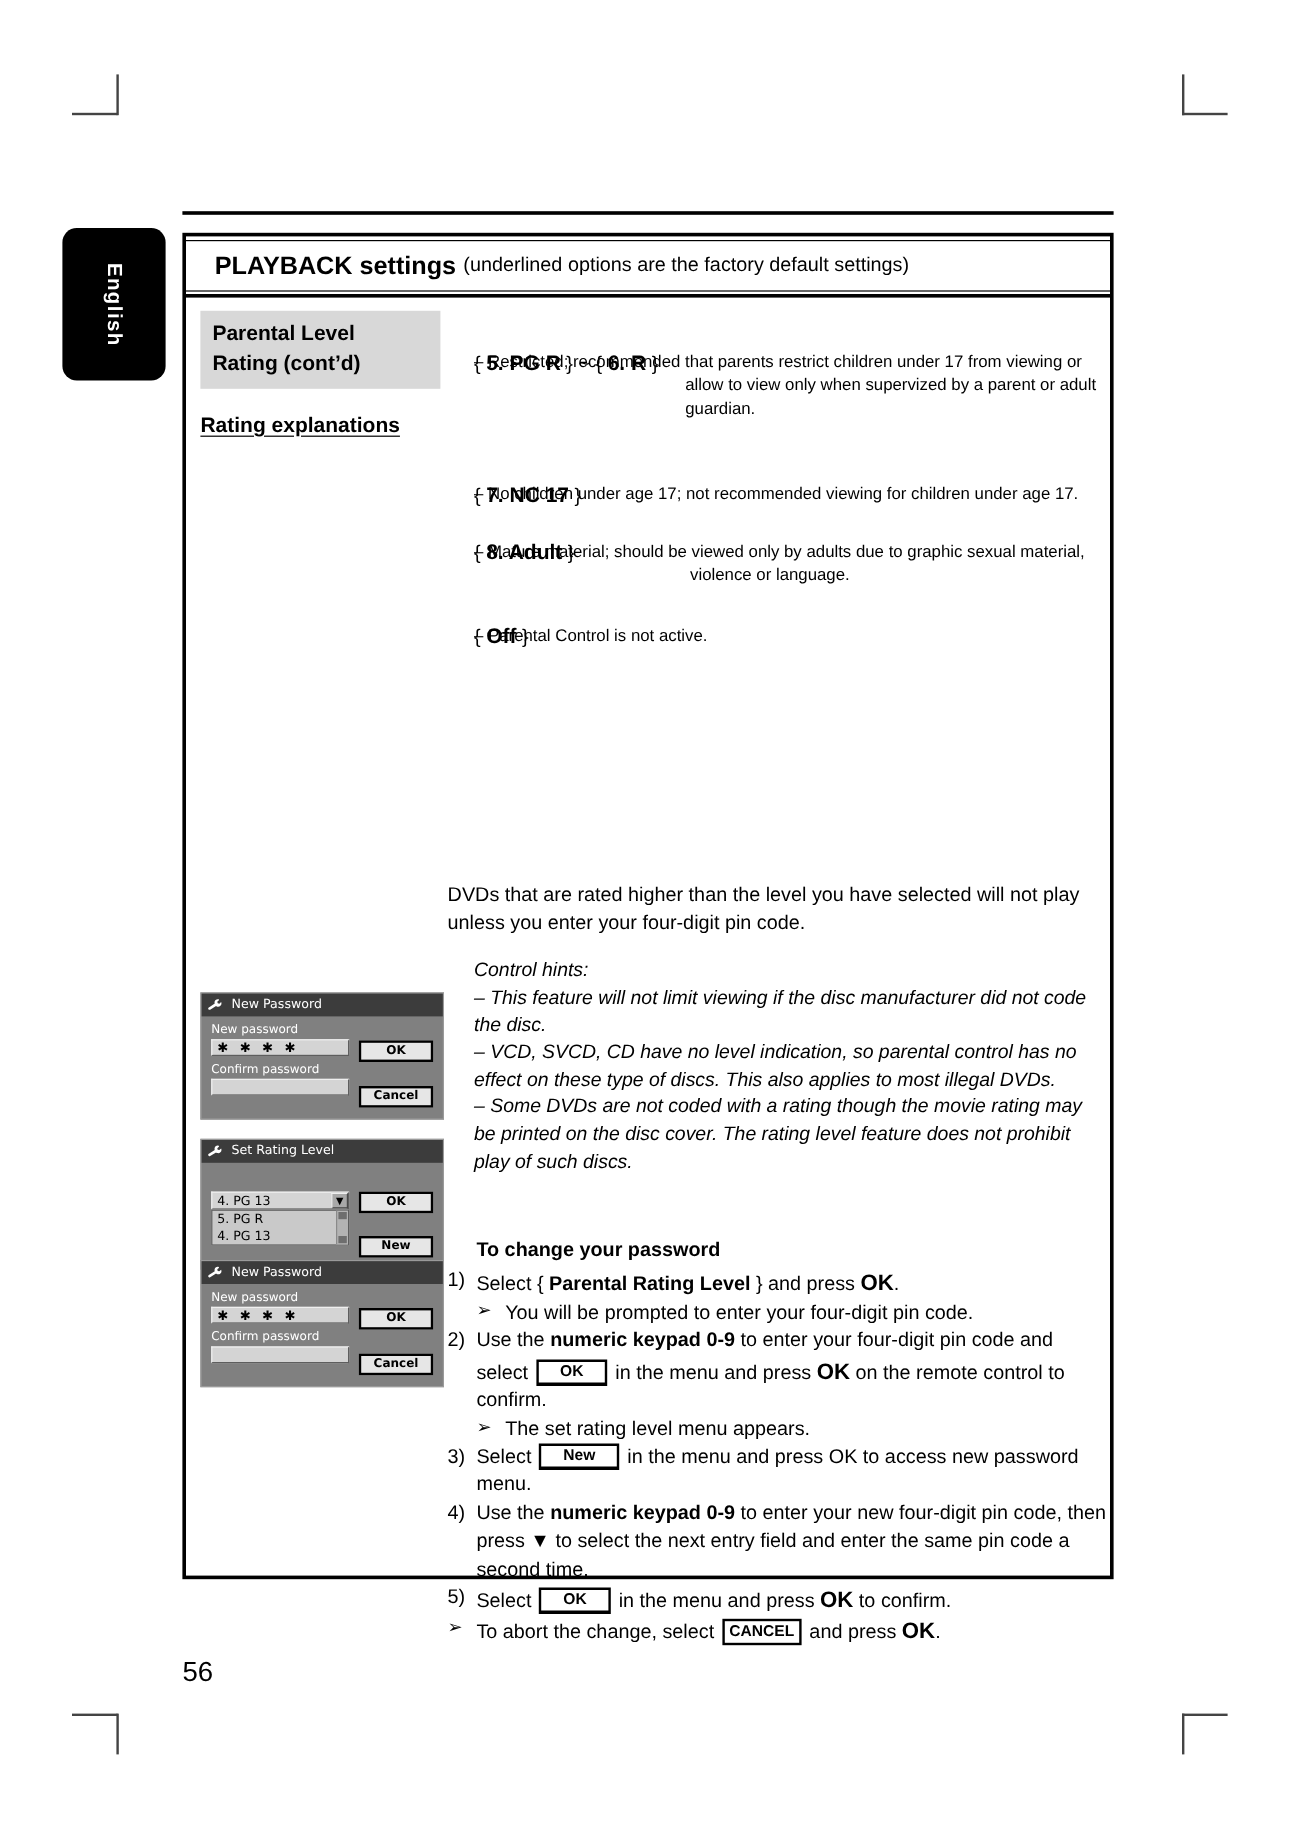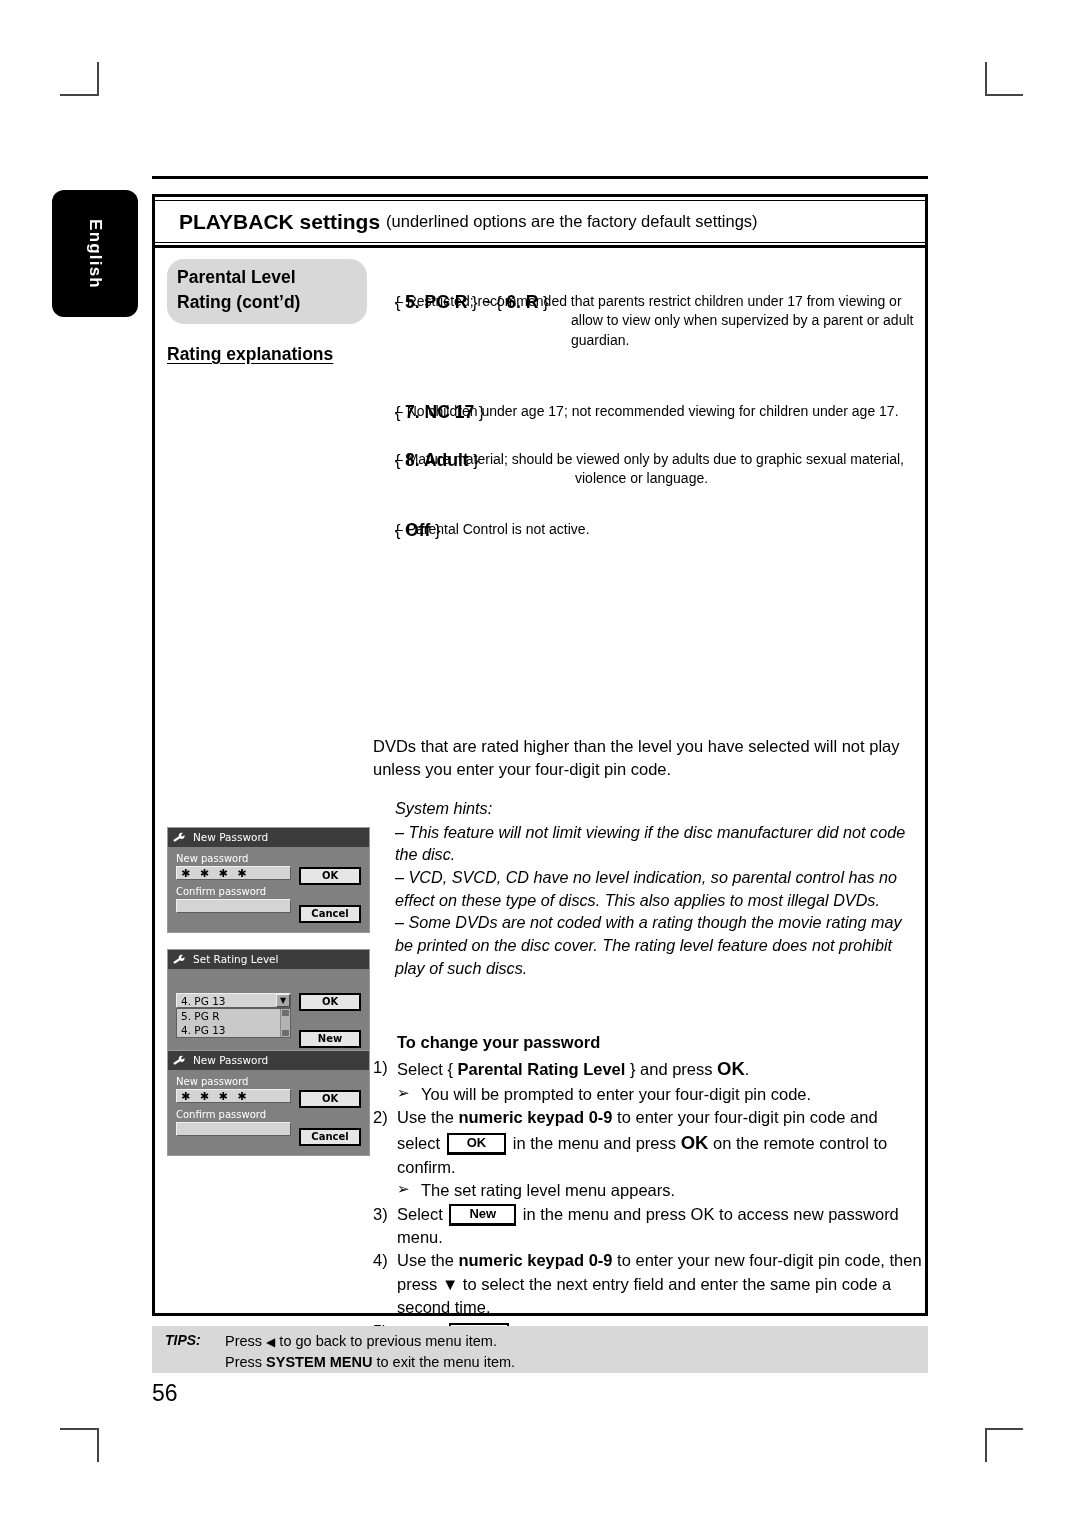--- a/index.html
+++ b/index.html
@@ -108,21 +108,20 @@
   #left-col {
     position: absolute;
     left: 12px; top: 62px;
     width: 210px;
   }
   #parental-box {
     background: #d8d8d8;
     padding: 6px 10px 8px 10px;
     box-sizing: border-box;
     width: 200px;
-    border-radius: 17px;
   }
   #parental-box .line {
     font-size: 17.5px;
     font-weight: bold;
     line-height: 1.45;
     white-space: nowrap;
   }
   #rating-explanations {
     margin-top: 20px;
     font-size: 17.5px;
@@ -446,21 +445,21 @@
           <span>{ </span><b>Off</b><span> }</span>
         </div>
         <div class="rating-desc" style="padding-left:180px; text-indent:-180px;">– Parental Control is not active.</div>
       </div>
 
     </div>
 
     <div id="dvd-note">DVDs that are rated higher than the level you have selected will not play unless you enter your four-digit pin code.</div>
 
     <div id="hints">
-      <p class="hint-title">System hints:</p>
+      <p class="hint-title">Control hints:</p>
       <p>– This feature will not limit viewing if the disc manufacturer did not code the disc.</p>
       <p>– VCD, SVCD, CD have no level indication, so parental control has no effect on these type of discs. This also applies to most illegal DVDs.</p>
       <p>– Some DVDs are not coded with a rating though the movie rating may be printed on the disc cover. The rating level feature does not prohibit play of such discs.</p>
     </div>
 
     <div id="steps">
       <div class="steps-title">To change your password</div>
 
       <div class="step">
         <span class="num">1)</span>
@@ -580,27 +579,16 @@
           <div style="height:14px;"></div>
           <div class="mock-btn">OK</div>
           <div class="btn-gap"></div>
           <div class="mock-btn">Cancel</div>
         </div>
       </div>
     </div>
 
   </div>
 
-  <div id="tips-box">
-    <div class="tips-label">TIPS:</div>
-    <div class="tips-lines">
-      <div>
-        <span>Press </span><span style="font-size:12px;">◀</span><span> to go back to previous menu item.</span>
-      </div>
-      <div>
-        <span>Press </span><b>SYSTEM MENU</b><span> to exit the menu item.</span>
-      </div>
-    </div>
-  </div>
 
   <div id="page-number">56</div>
 
 </div>
 
 </body></html>

